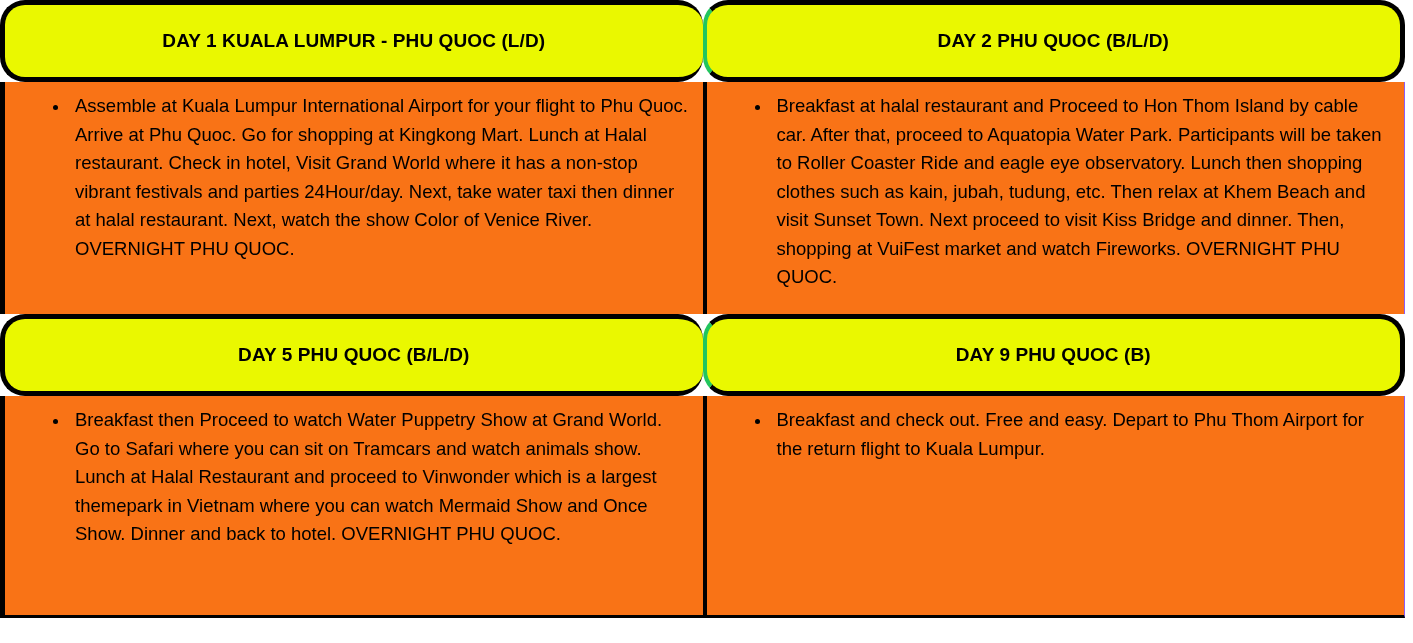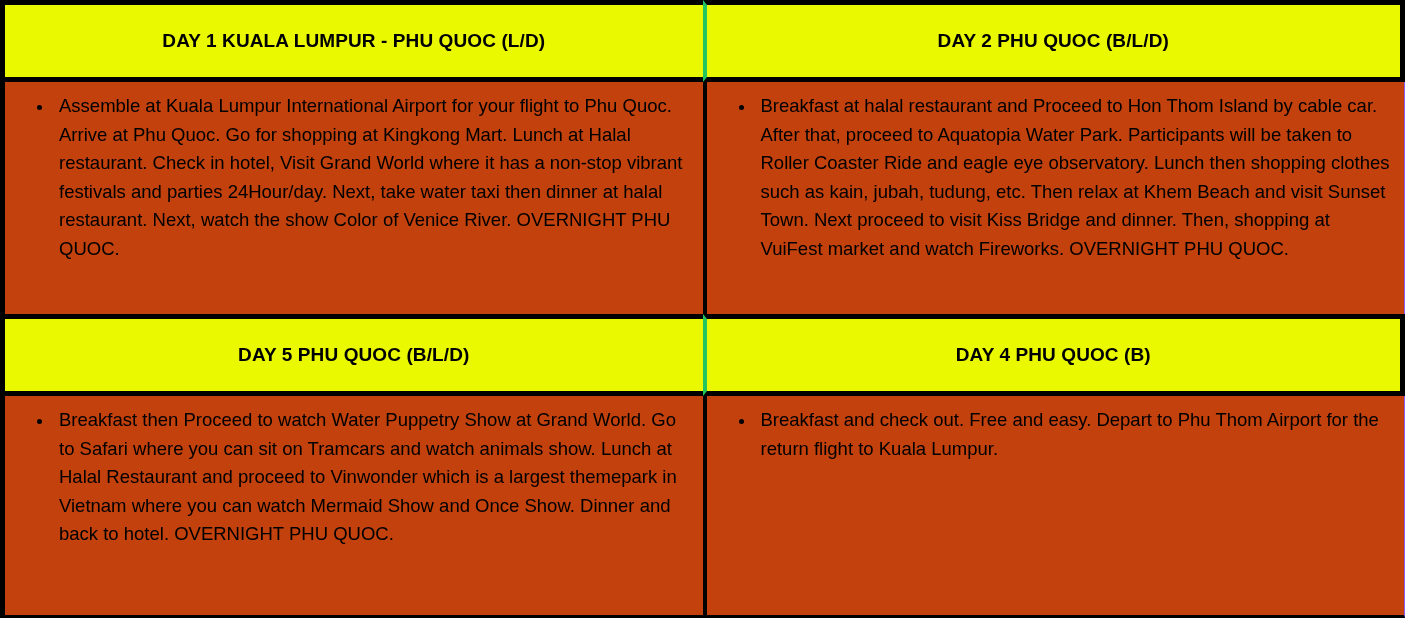--- a/index.html
+++ b/index.html
@@ -33,43 +33,44 @@
   .hdr-cell {
     background: #eaf800;
     border-top: 5px solid #000000;
     border-bottom: 5px solid #000000;
     border-left: 5px solid #000000;
     border-right: 0;
     height: 82px;
     text-align: center;
     vertical-align: middle;
     padding: 0 10px;
+    border-radius: 25px;
   }
   .hdr-cell.right {
     border-left: 4px solid #22c55e;
     border-right: 5px solid #000000;
   }
   .hdr-title {
     font-size: 19px;
     font-weight: bold;
     color: #000000;
     letter-spacing: 0.1px;
     line-height: 1.15;
     font-stretch: condensed;
     white-space: nowrap;
   }
 
   
   .body-cell {
-    background: #c2410c;
+    background: #f97316;
     border-left: 5px solid #000000;
     border-right: 0;
     border-top: 0;
     border-bottom: 0;
-    padding: 10px 12px 14px 10px;
+    padding: 10px 12px 14px 26px;
   }
   .body-cell.right {
     border-left: 4px solid #000000;
     border-right: 1px solid #8b5cf6;
   }
   .body-cell.last-row {
     border-bottom: 3px solid #000000;
     padding-bottom: 18px;
   }
 
@@ -121,21 +122,21 @@
           <li>Breakfast at halal restaurant and Proceed to Hon Thom Island by cable car. After that, proceed to Aquatopia Water Park. Participants will be taken to Roller Coaster Ride and eagle eye observatory. Lunch then shopping clothes such as kain, jubah, tudung, etc. Then relax at Khem Beach and visit Sunset Town. Next proceed to visit Kiss Bridge and dinner. Then, shopping at VuiFest market and watch Fireworks. OVERNIGHT PHU QUOC.</li>
         </ul>
       </td>
     </tr>
 
     <tr>
       <td class="cell hdr-cell left">
         <div class="hdr-title">DAY 5 PHU QUOC (B/L/D)</div>
       </td>
       <td class="cell hdr-cell right">
-        <div class="hdr-title">DAY 4 PHU QUOC (B)</div>
+        <div class="hdr-title">DAY 9 PHU QUOC (B)</div>
       </td>
     </tr>
 
     <tr>
       <td class="cell body-cell left last-row r2-left">
         <ul class="bullets">
           <li>Breakfast then Proceed to watch Water Puppetry Show at Grand World. Go to Safari where you can sit on Tramcars and watch animals show. Lunch at Halal Restaurant and proceed to Vinwonder which is a largest themepark in Vietnam where you can watch Mermaid Show and Once Show. Dinner and back to hotel. OVERNIGHT PHU QUOC.</li>
         </ul>
       </td>
       <td class="cell body-cell right last-row r2-right">

